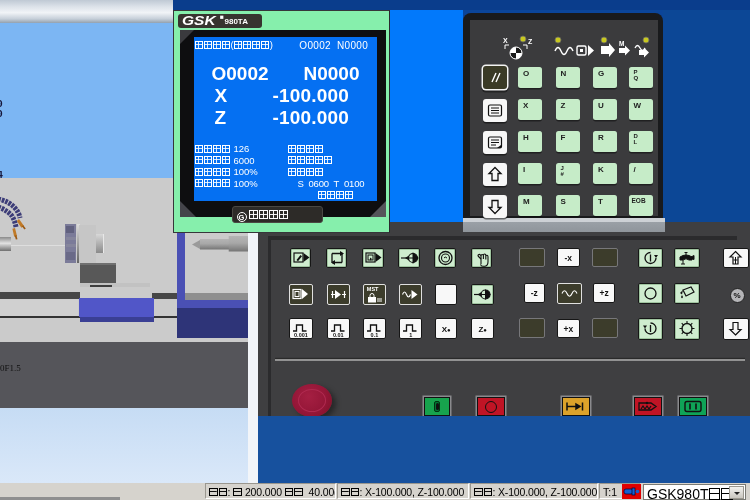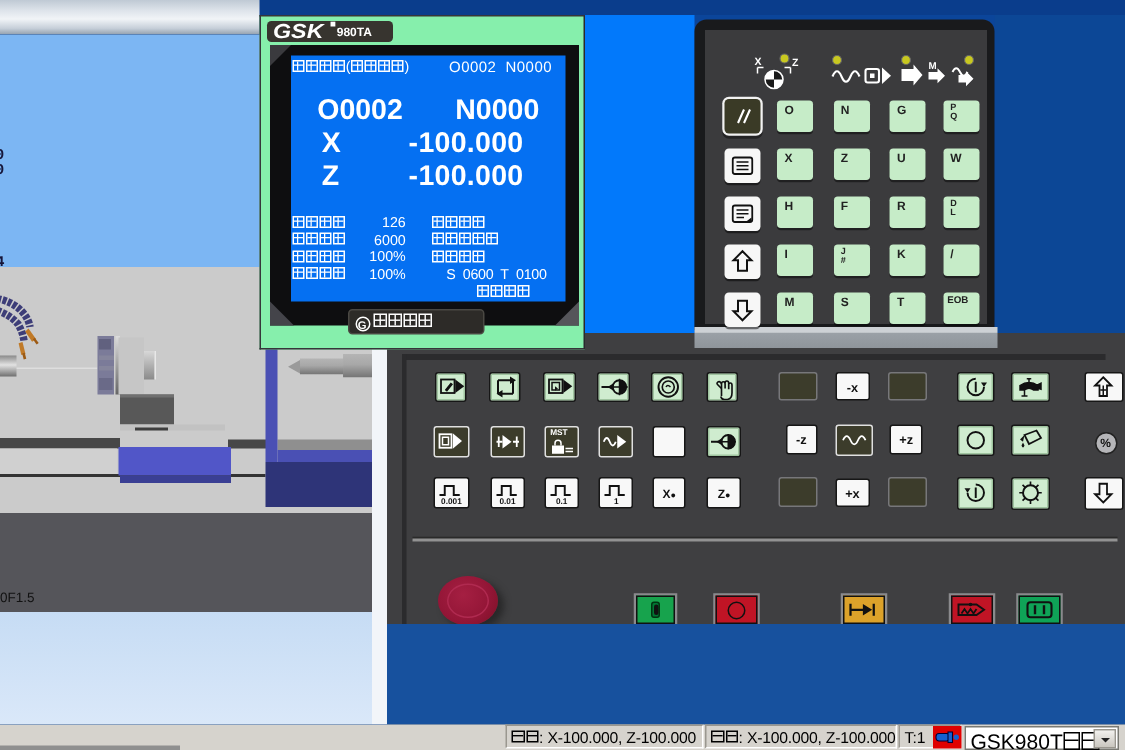--- a/index.html
+++ b/index.html
@@ -83,21 +83,21 @@
     <path d="M12,5 L4,9.5 L12,14 Z" fill="#9a9a9a"></path>
     <rect x="40.7" y="1" width="22.3" height="15.5" fill="url(#ts)"></rect>
   </svg>
 
   <div class="abs" style="left:177px;top:209px;width:7.5px;height:75.5px;background:#4a50b4"></div>
   <div class="abs" style="left:184.5px;top:277px;width:66.5px;height:7.5px;background:#4a50b4"></div>
   <div class="abs" style="left:177px;top:284.5px;width:74px;height:30px;background:#2e3478"></div>
   <div class="abs" style="left:177px;top:314.5px;width:74px;height:4.5px;background:#cbcbcb"></div>
 
   <div class="abs" style="left:0;top:319px;width:253px;height:66px;background:#55555a"></div>
-  <div class="abs" style="left:0;top:370px;color:#111;font-size:9px;font-family:Liberation Sans, sans-serif">0F1.5</div>
+  <div class="abs" style="left:0;top:340px;color:#111;font-size:9px;font-family:Liberation Serif, serif">0F1.5</div>
 
   <div class="abs" style="left:0;top:385px;width:248px;height:75px;background:linear-gradient(180deg,#c6dcf4,#dae8f9)"></div>
   <div class="abs" style="left:248px;top:209px;width:10px;height:251px;background:#f2f5f9"></div>
 </div>
 
 <div class="abs" style="left:389px;top:10px;width:74px;height:221px;background:#0279fb"></div>
 
 <div class="abs" id="panel" style="left:258px;top:222px;width:492px;height:261px;background:#3f3f41">
   <div class="abs" style="left:10px;top:13.5px;width:469px;height:4px;background:#2b2b2d"></div>
   <div class="abs" style="left:10px;top:13.5px;width:3px;height:244px;background:#2b2b2d"></div>
@@ -303,21 +303,21 @@
     <div class="abs" style="left:110px;top:26px;font-size:19px;font-weight:bold">N0000</div>
     <div class="abs" style="left:21px;top:48px;font-size:19px;font-weight:bold">X</div>
     <div class="abs" style="left:21px;top:70px;font-size:19px;font-weight:bold">Z</div>
     <div class="abs" style="right:28px;top:48px;font-size:19px;font-weight:bold;letter-spacing:.2px">-100.000</div>
     <div class="abs" style="right:28px;top:70px;font-size:19px;font-weight:bold;letter-spacing:.2px">-100.000</div>
     <div class="abs" style="left:1px;top:106px;font-size:9.5px;line-height:11.5px">
       <span class="cj"></span><span class="cj"></span><span class="cj"></span><span class="cj"></span><br>
       <span class="cj"></span><span class="cj"></span><span class="cj"></span><span class="cj"></span><br>
       <span class="cj"></span><span class="cj"></span><span class="cj"></span><span class="cj"></span><br>
       <span class="cj"></span><span class="cj"></span><span class="cj"></span><span class="cj"></span></div>
-    <div class="abs" style="left:40px;top:106px;width:37px;font-size:9.5px;line-height:11.5px;text-align:right">126<br>6000<br>100%<br>100%</div>
+    <div class="abs" style="left:40px;top:106px;width:37px;font-size:9.5px;line-height:11.5px;">126<br>6000<br>100%<br>100%</div>
     <div class="abs" style="left:94px;top:106px;font-size:9.5px;line-height:11.5px;white-space:nowrap">
       <span class="cj"></span><span class="cj"></span><span class="cj"></span><span class="cj"></span><br>
       <span class="cj"></span><span class="cj"></span><span class="cj"></span><span class="cj"></span><span class="cj"></span><br>
       <span class="cj"></span><span class="cj"></span><span class="cj"></span><span class="cj"></span></div>
     <div class="abs" style="left:104px;top:141px;font-size:9.5px;white-space:nowrap;letter-spacing:-.2px">S&nbsp; 0600&nbsp; T&nbsp; 0100</div>
     <div class="abs" style="left:124px;top:152.5px;font-size:9.5px;white-space:nowrap"><span class="cj"></span><span class="cj"></span><span class="cj"></span><span class="cj"></span></div>
   </div>
 
   <div class="abs" style="left:58px;top:195px;width:91px;height:16.5px;background:#2d2b28;border-radius:3px;border:1px solid #4a4843;color:#fff;font-size:11px;font-weight:bold;padding-top:1.5px;padding-left:4px"><span style="display:inline-block;width:10px;height:10px;border-radius:50%;border:1.2px solid #fff;font-size:7.5px;line-height:9px;text-align:center;vertical-align:-1.5px">G</span><span style="font-size:10.5px;letter-spacing:.5px;margin-left:2px"><span class="cj"></span><span class="cj"></span><span class="cj"></span><span class="cj"></span></span></div>
 </div>
@@ -434,20 +434,21 @@
           <b>T</b>
         </div>
     <div class="gk" style="left:165.5px;top:182px">
           <b style="font-size:6.5px;left:3px">EOB</b>
         </div>
   </div>
 </div>
 
 <div class="abs" id="status" style="left:0;top:483px;width:750px;height:17px;background:#d6d3cd;font-size:10.5px;color:#000">
   <div class="abs" style="left:0;top:14px;width:120px;height:3px;background:#8f8f8f"></div>
+  <div class="abs" style="left:205px;top:0;width:131px;height:16px;border:1px solid;border-color:#9a978f #fff #fff #9a978f;padding:2px 0 0 3px;white-space:nowrap;overflow:hidden;letter-spacing:-.15px"><span class="cjs"></span><span class="cjs"></span>: <span class="cjs"></span> 200.000 <span class="cjs"></span><span class="cjs"></span>&nbsp; 40.00(</div>
   <div class="abs" style="left:337px;top:0;width:132px;height:16px;border:1px solid;border-color:#9a978f #fff #fff #9a978f;padding:2px 0 0 3px;white-space:nowrap;overflow:hidden;letter-spacing:-.15px"><span class="cjs"></span><span class="cjs"></span>: X-100.000, Z-100.000</div>
   <div class="abs" style="left:470px;top:0;width:128px;height:16px;border:1px solid;border-color:#9a978f #fff #fff #9a978f;padding:2px 0 0 3px;white-space:nowrap;overflow:hidden;letter-spacing:-.15px"><span class="cjs"></span><span class="cjs"></span>: X-100.000, Z-100.000</div>
   <div class="abs" style="left:599px;top:0;width:42px;height:16px;border:1px solid;border-color:#9a978f #fff #fff #9a978f;padding:2px 0 0 3px">T:1</div>
   <div class="abs" style="left:622px;top:0.5px;width:19px;height:15px;background:#e00000">
     <svg width="19" height="15" viewBox="0 0 19 15">
           <rect x="2" y="5" width="9" height="5" rx="2" fill="#1560d0" stroke="#003" stroke-width=".7"></rect>
           <rect x="10" y="4" width="3" height="7" fill="#1560d0" stroke="#003" stroke-width=".7"></rect>
           <circle cx="15.5" cy="7.5" r="1.8" fill="#1560d0"></circle>
         </svg></div>
   <div class="abs" style="left:643px;top:1px;width:103px;height:16px;background:#fff;border:1px solid #7a7a74">

